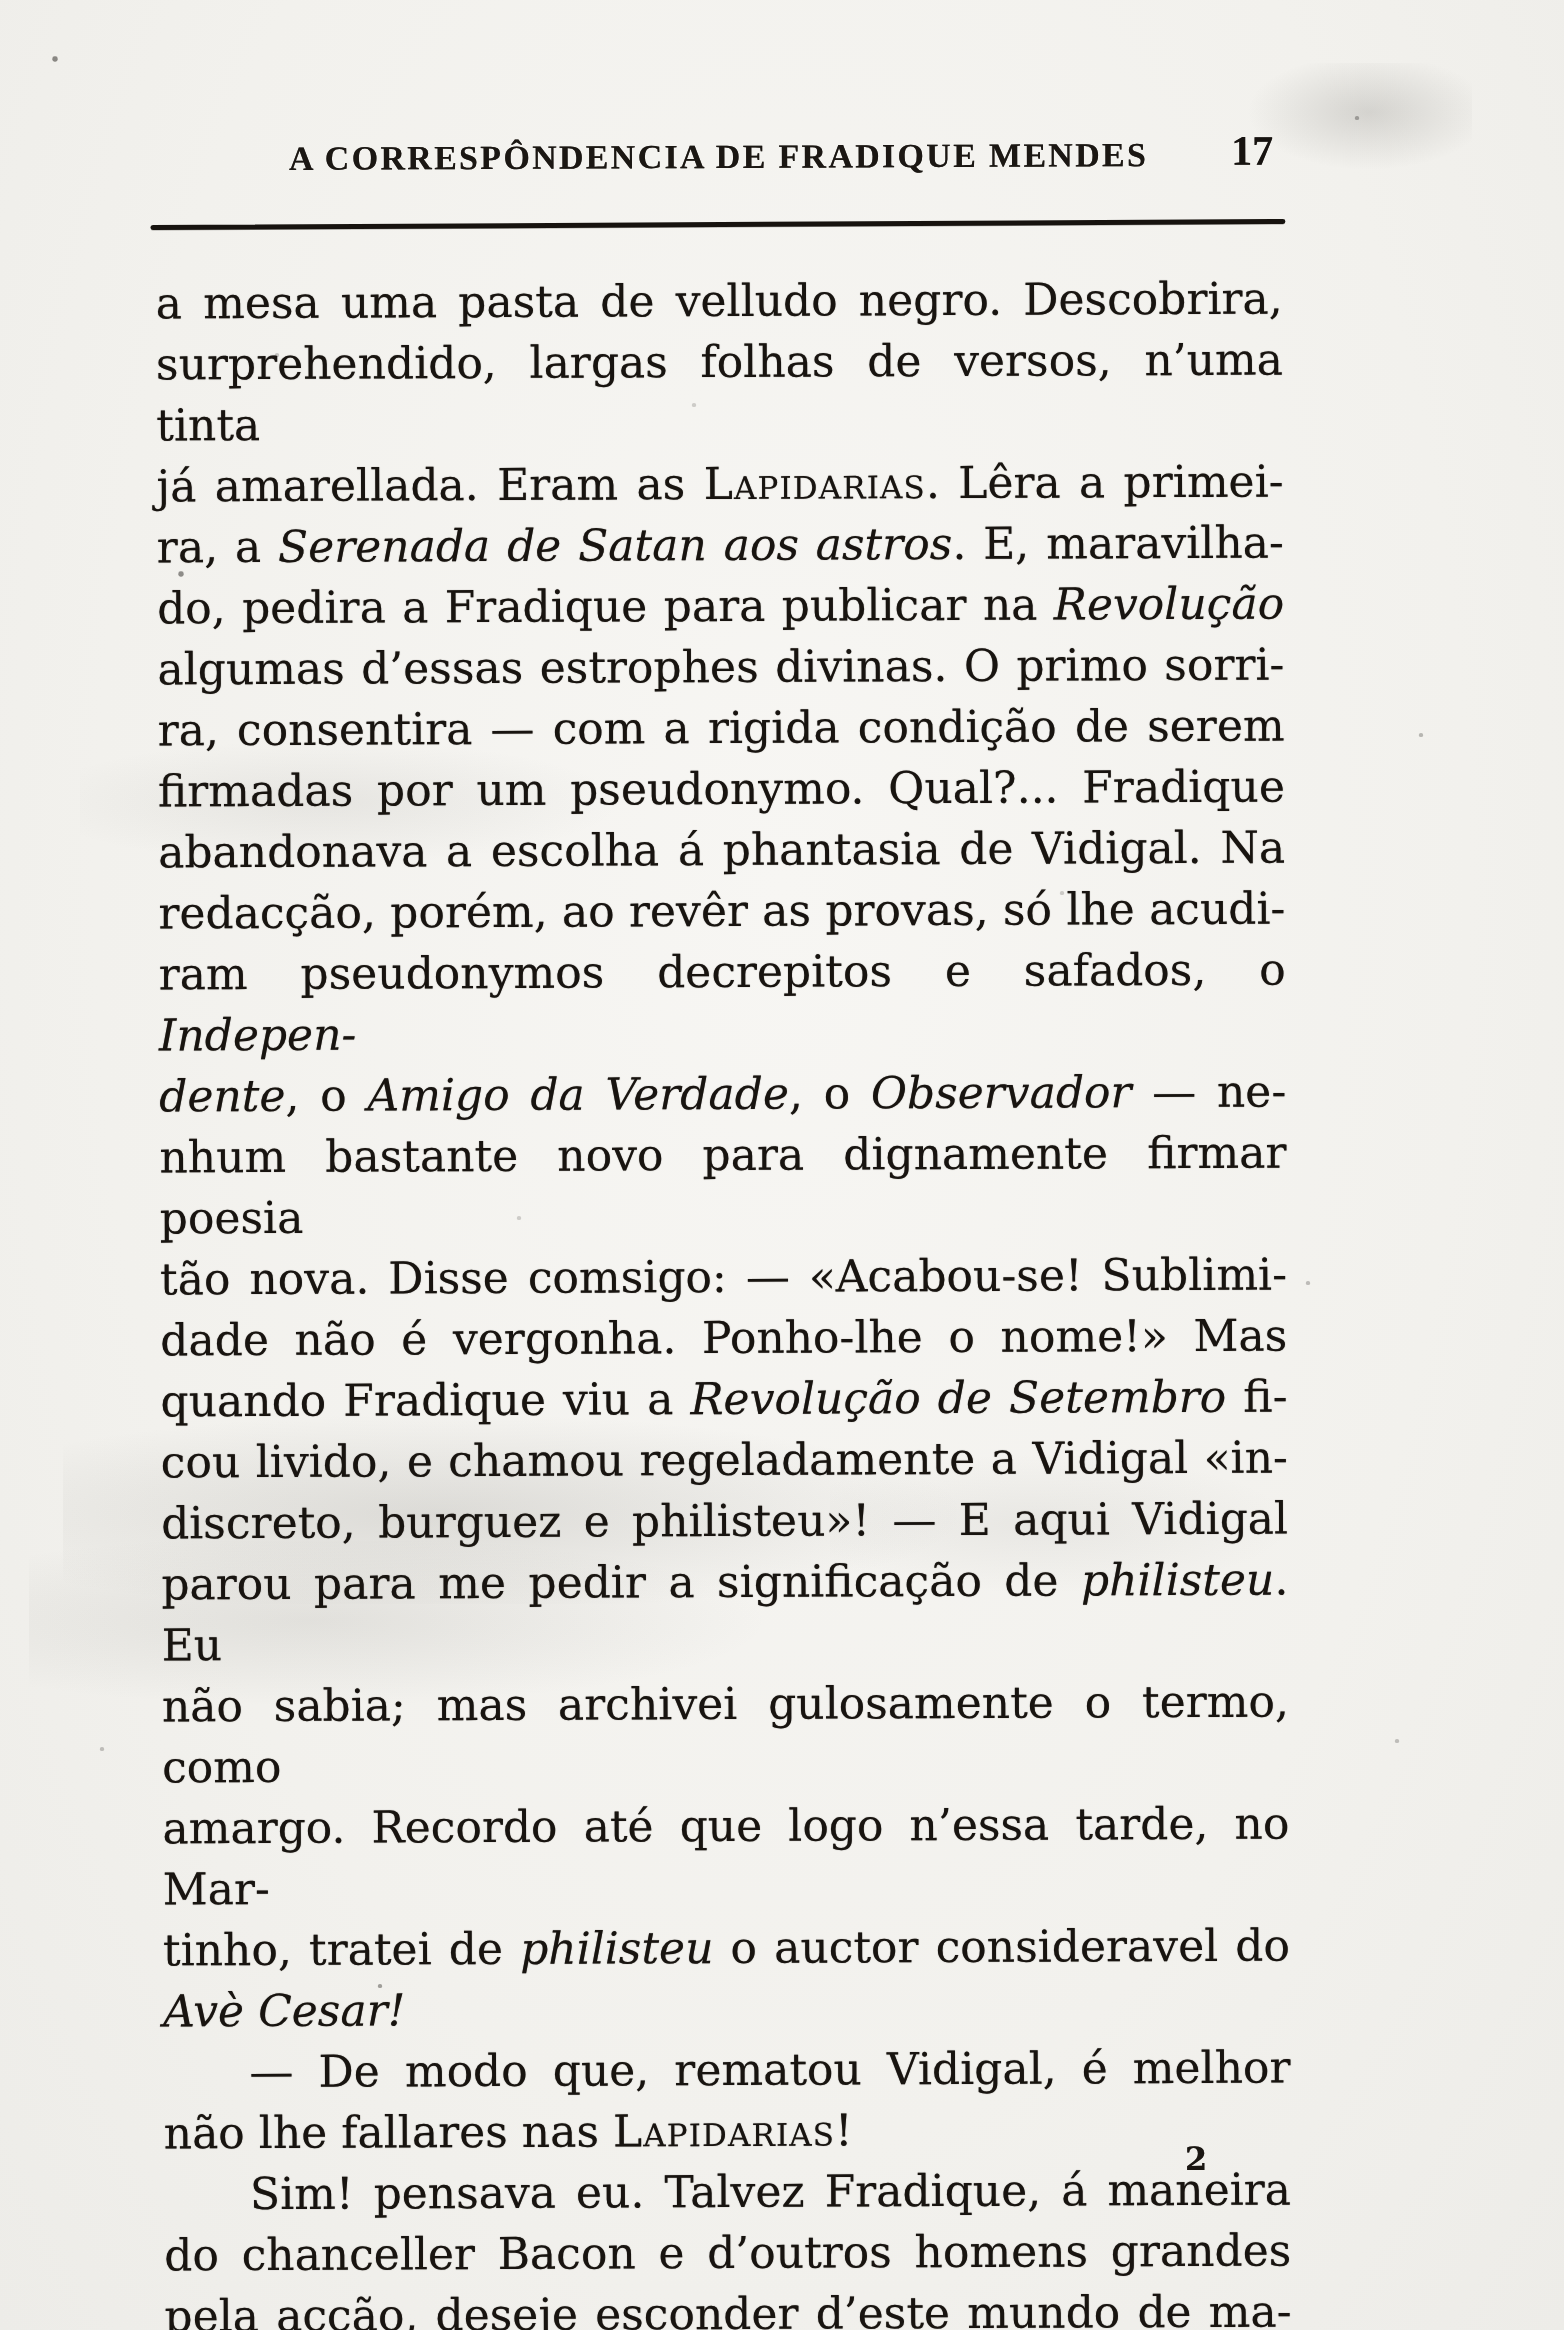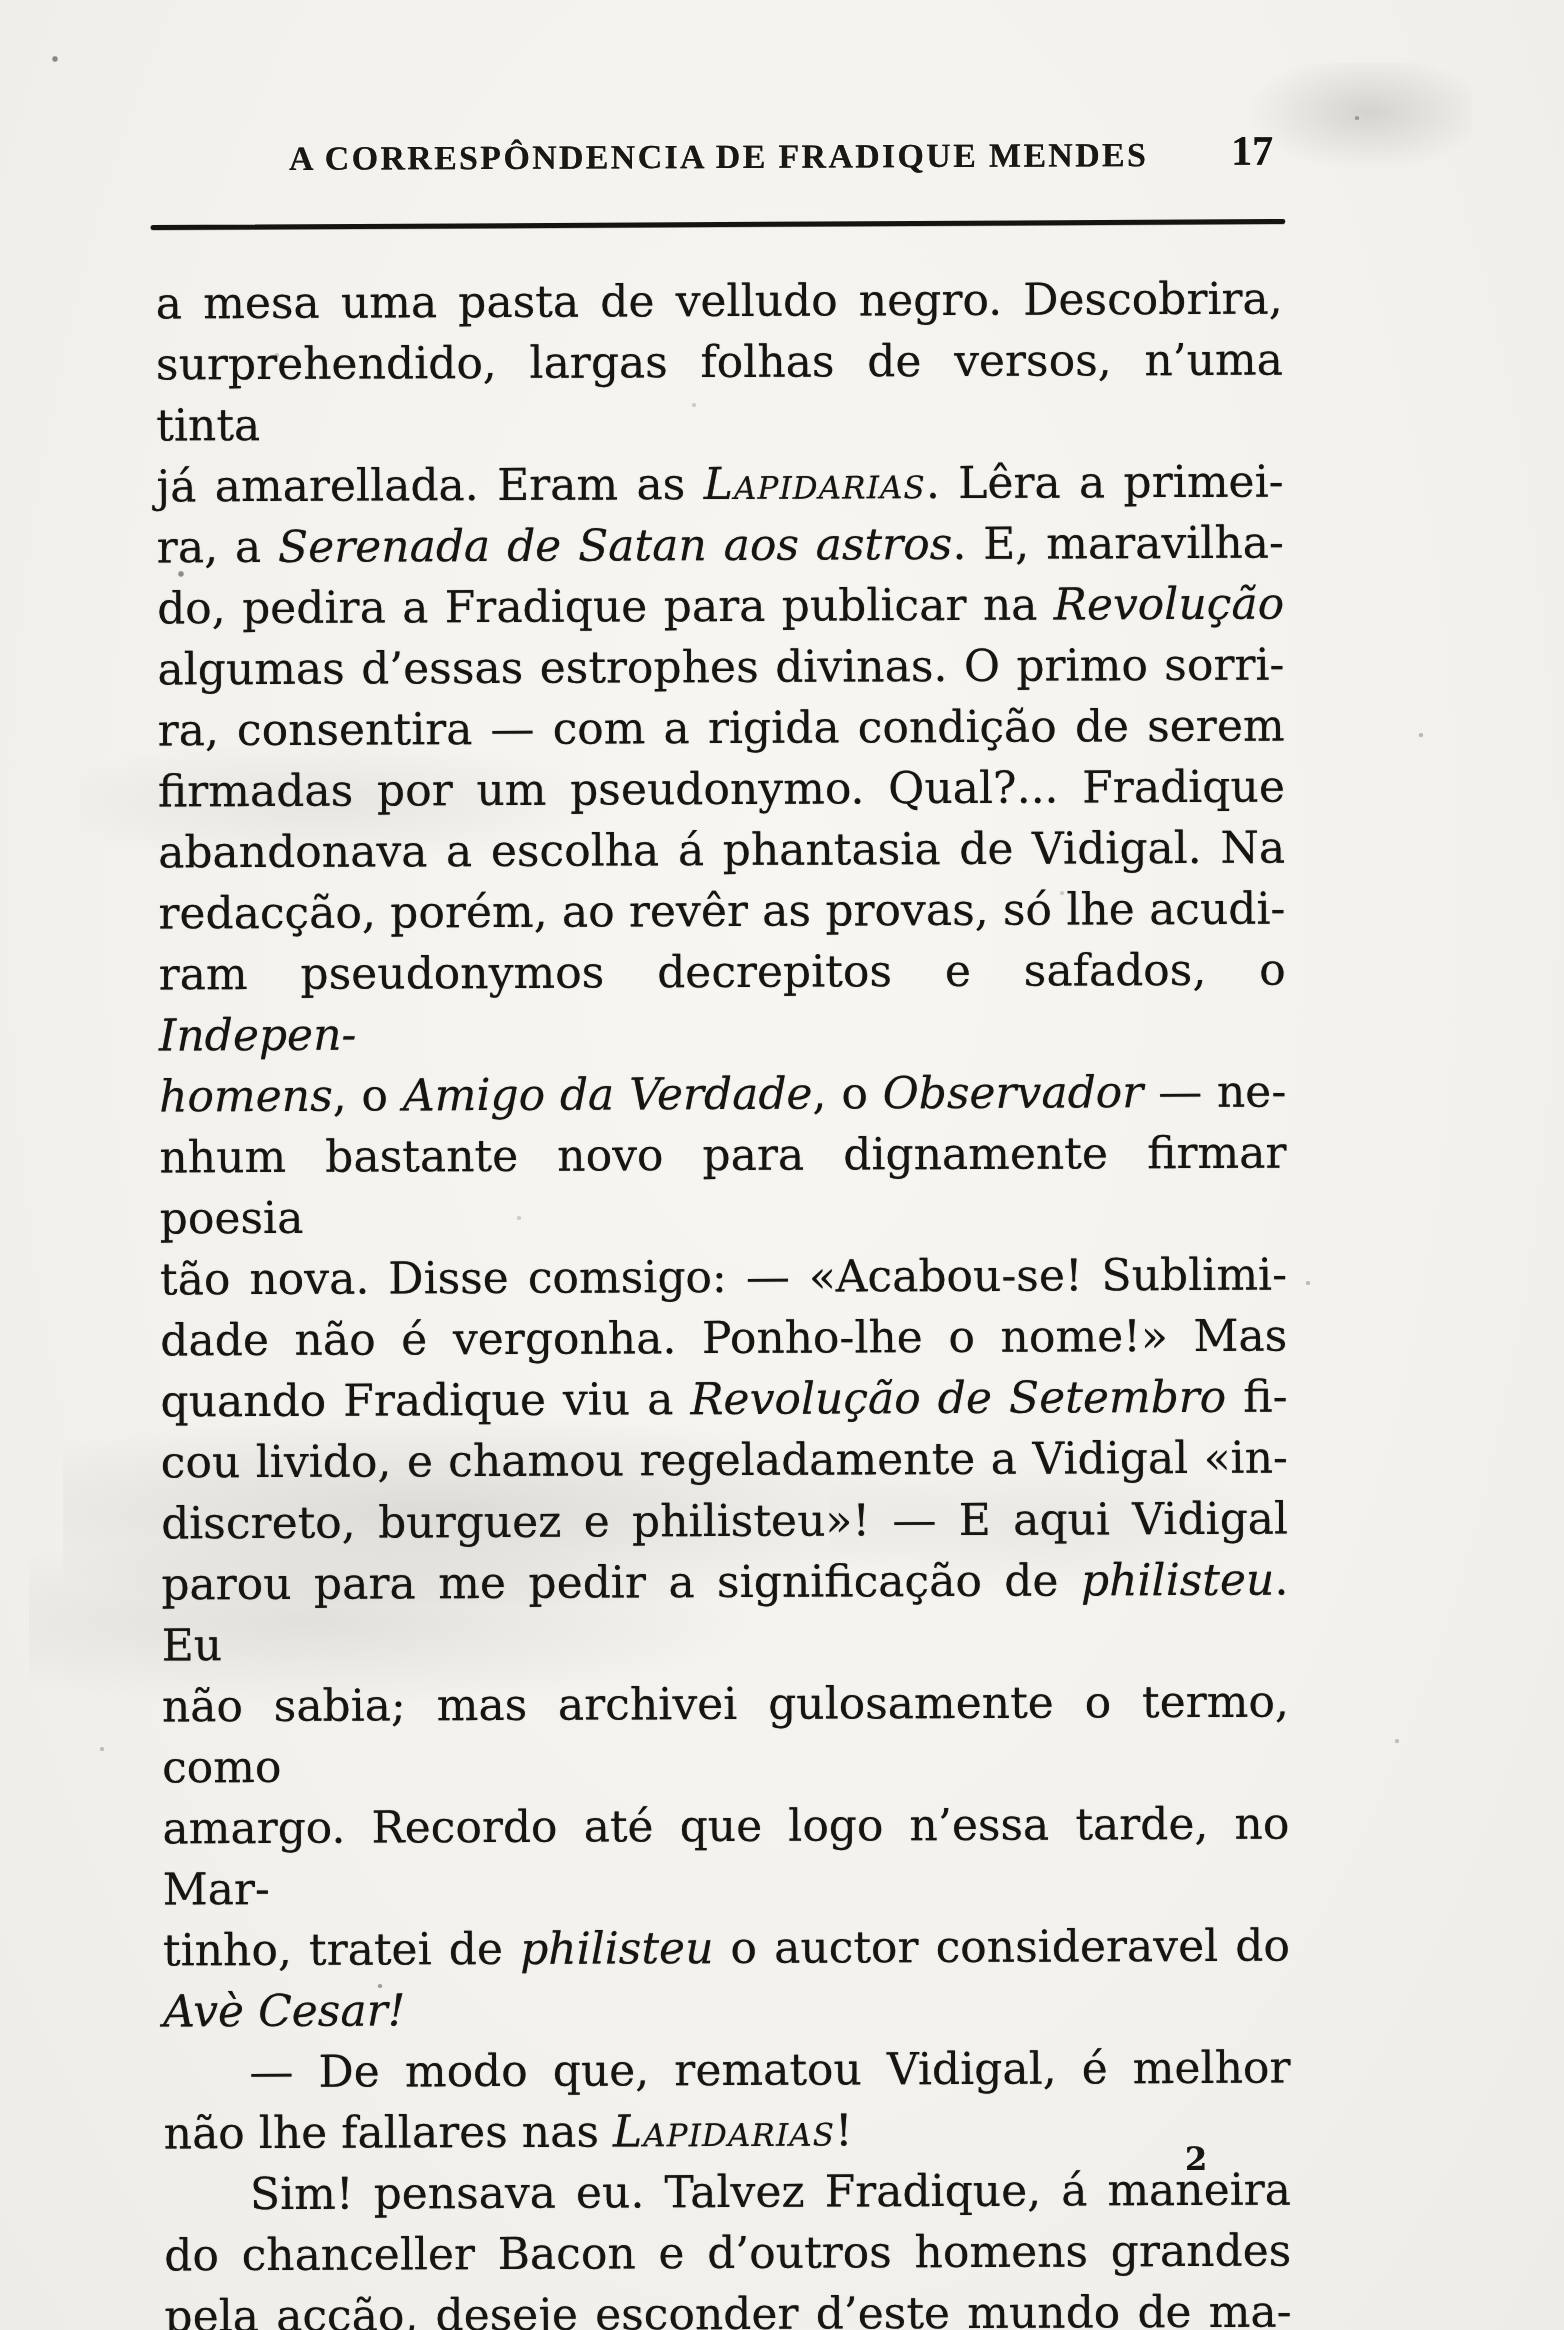--- a/index.html
+++ b/index.html
@@ -76,21 +76,21 @@
     line-height: 61px;
     text-shadow: 0 0 0.9px rgba(22,16,10,0.6);
   }
   .line { width: 100%; text-align: left; }
   .line.justify {
     text-align: justify;
     text-align-last: justify;
   }
   .line.indent { text-indent: 86px; }
   .it { font-style: italic; }
-  .sc { font-variant: small-caps; letter-spacing: 1.1px; font-style: italic; }
+  .sc { font-variant: small-caps; letter-spacing: 1.1px; }
   .signature-mark {
     position: absolute;
     top: 2142px;
     left: 1021px;
     font-size: 32px;
     font-weight: bold;
     color: #1a1612;
     text-shadow: 0 0 0.6px rgba(27,23,19,0.7);
   }
   .smudge { position: absolute; pointer-events: none; }
@@ -160,21 +160,21 @@
         <div class="line justify"><span>surprehendido, largas folhas de versos, n’uma tinta</span></div>
         <div class="line justify"><span>já amarellada. Eram as </span><span class="sc">Lapidarias</span><span>. Lêra a primei-</span></div>
         <div class="line justify"><span>ra, a </span><span class="it">Serenada de Satan aos astros</span><span>. E, maravilha-</span></div>
         <div class="line justify"><span>do, pedira a Fradique para publicar na </span><span class="it">Revolução</span></div>
         <div class="line justify"><span>algumas d’essas estrophes divinas. O primo sorri-</span></div>
         <div class="line justify"><span>ra, consentira — com a rigida condição de serem</span></div>
         <div class="line justify"><span>firmadas por um pseudonymo. Qual?... Fradique</span></div>
         <div class="line justify"><span>abandonava a escolha á phantasia de Vidigal. Na</span></div>
         <div class="line justify"><span>redacção, porém, ao revêr as provas, só lhe acudi-</span></div>
         <div class="line justify"><span>ram pseudonymos decrepitos e safados, o </span><span class="it">Indepen-</span></div>
-        <div class="line justify"><span class="it">homens</span><span>, o </span><span class="it">Amigo da Verdade</span><span>, o </span><span class="it">Observador</span><span> — ne-</span></div>
+        <div class="line justify"><span class="it">dente</span><span>, o </span><span class="it">Amigo da Verdade</span><span>, o </span><span class="it">Observador</span><span> — ne-</span></div>
         <div class="line justify"><span>nhum bastante novo para dignamente firmar poesia</span></div>
         <div class="line justify"><span>tão nova. Disse comsigo: — «Acabou-se! Sublimi-</span></div>
         <div class="line justify"><span>dade não é vergonha. Ponho-lhe o nome!» Mas</span></div>
         <div class="line justify"><span>quando Fradique viu a </span><span class="it">Revolução de Setembro</span><span> fi-</span></div>
         <div class="line justify"><span>cou livido, e chamou regeladamente a Vidigal «in-</span></div>
         <div class="line justify"><span>discreto, burguez e philisteu»! — E aqui Vidigal</span></div>
         <div class="line justify"><span>parou para me pedir a significação de </span><span class="it">philisteu</span><span>. Eu</span></div>
         <div class="line justify"><span>não sabia; mas archivei gulosamente o termo, como</span></div>
         <div class="line justify"><span>amargo. Recordo até que logo n’essa tarde, no Mar-</span></div>
         <div class="line justify"><span>tinho, tratei de </span><span class="it">philisteu</span><span> o auctor consideravel do</span></div>

